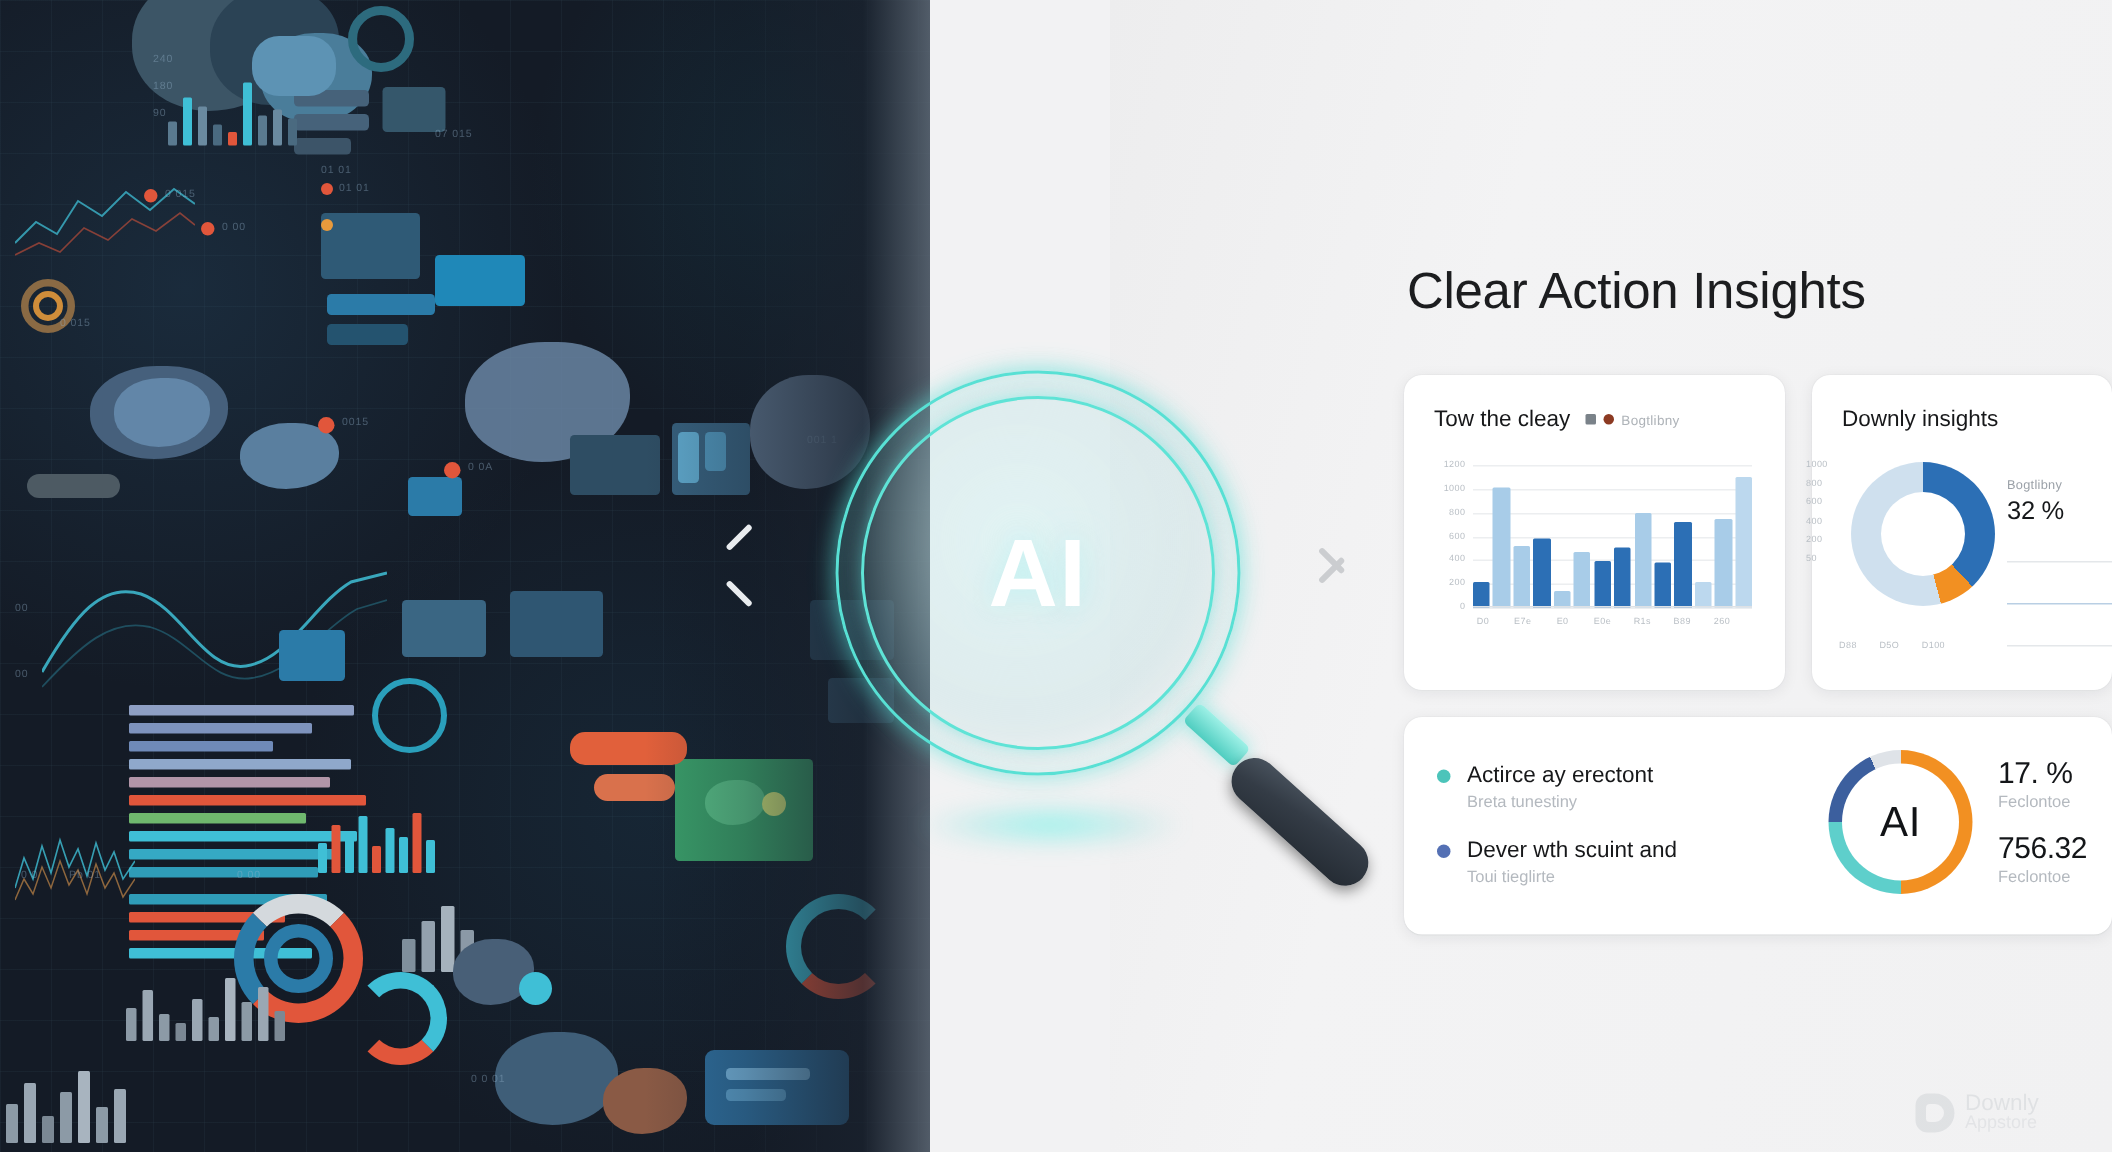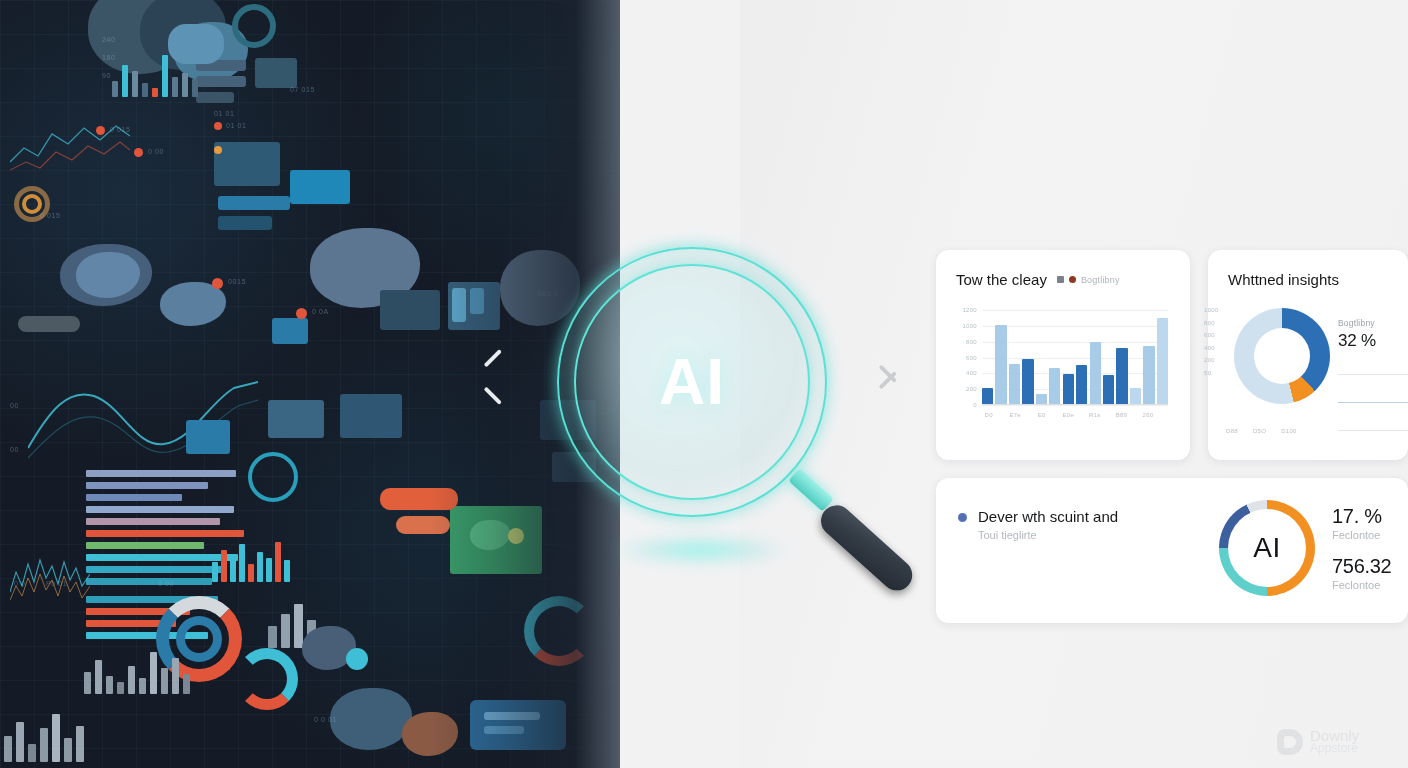--- a/index.html
+++ b/index.html
@@ -403,20 +403,21 @@
     <div class="handle-neck"></div>
     <div class="handle-grip"></div>
     <div class="beam"></div>
   </div>
 
   <div class="chev chev-left"></div>
   <div class="chev chev-right"></div>
 
   <div class="dash">
 
+    <div class="dash-title">Clear Action  Insights</div>
 
     <div class="card" id="card-bar">
       <div class="card-head">
         <span class="card-title">Tow the cleay</span>
         <span class="legend">
           <span class="lg-sq"></span>
           <span class="lg-ci"></span>
           <span class="lg-tx">Bogtlibny</span>
         </span>
       </div>
@@ -468,21 +469,21 @@
           <div class="bc-xlab"></div>
           <div class="bc-xlab">B89</div>
           <div class="bc-xlab"></div>
           <div class="bc-xlab">260</div>
           <div class="bc-xlab"></div>
         </div>
     </div>
 
     <div class="card" id="card-donut">
       <div class="card-head">
-        <span class="card-title">Whttned insights</span>
+        <span class="card-title">Downly insights</span>
       </div>
       <div class="donut-wrap">
         <div class="donut" id="donut-ring" style="background: conic-gradient(rgb(44, 111, 181) 0deg, rgb(44, 111, 181) 136.8deg, rgb(242, 144, 34) 136.8deg, rgb(242, 144, 34) 165.6deg, rgb(207, 224, 238) 165.6deg, rgb(207, 224, 238) 360deg);"></div>
         <div class="donut-hole"></div>
       </div>
       <div class="donut-ylabs" id="donut-ylabs">
           <div class="dn-ylab">1000</div>
           <div class="dn-ylab">800</div>
           <div class="dn-ylab">600</div>
           <div class="dn-ylab">400</div>
@@ -499,20 +500,27 @@
         <div class="ds-val">32 %</div>
       </div>
       <div class="ds-line" style="top:124px;"></div>
       <div class="ds-line" style="top:152px;background:#b9cfe4;"></div>
       <div class="ds-line" style="top:180px;"></div>
     </div>
 
     <div class="card" id="card-summary">
       <div class="bullets" id="bullets">
           <div class="bullet-row">
+            <span class="b-dot" style="background: rgb(76, 196, 186);"></span>
+            <div>
+              <div class="b-main">Actirce ay erectont</div>
+              <div class="b-sub">Breta tunestiny</div>
+            </div>
+          </div>
+          <div class="bullet-row">
             <span class="b-dot" style="background: rgb(84, 112, 180);"></span>
             <div>
               <div class="b-main">Dever wth scuint and</div>
               <div class="b-sub">Toui tieglirte</div>
             </div>
           </div>
         </div>
       <div class="ai-ring-wrap">
         <div class="ai-ring" id="ai-ring" style="background: conic-gradient(rgb(242, 144, 34) 0deg, rgb(242, 144, 34) 180deg, rgb(94, 207, 203) 180deg, rgb(94, 207, 203) 270deg, rgb(60, 95, 158) 270deg, rgb(60, 95, 158) 334.8deg, rgb(223, 227, 232) 334.8deg, rgb(223, 227, 232) 360deg);"></div>
         <div class="ai-hole">AI</div>

